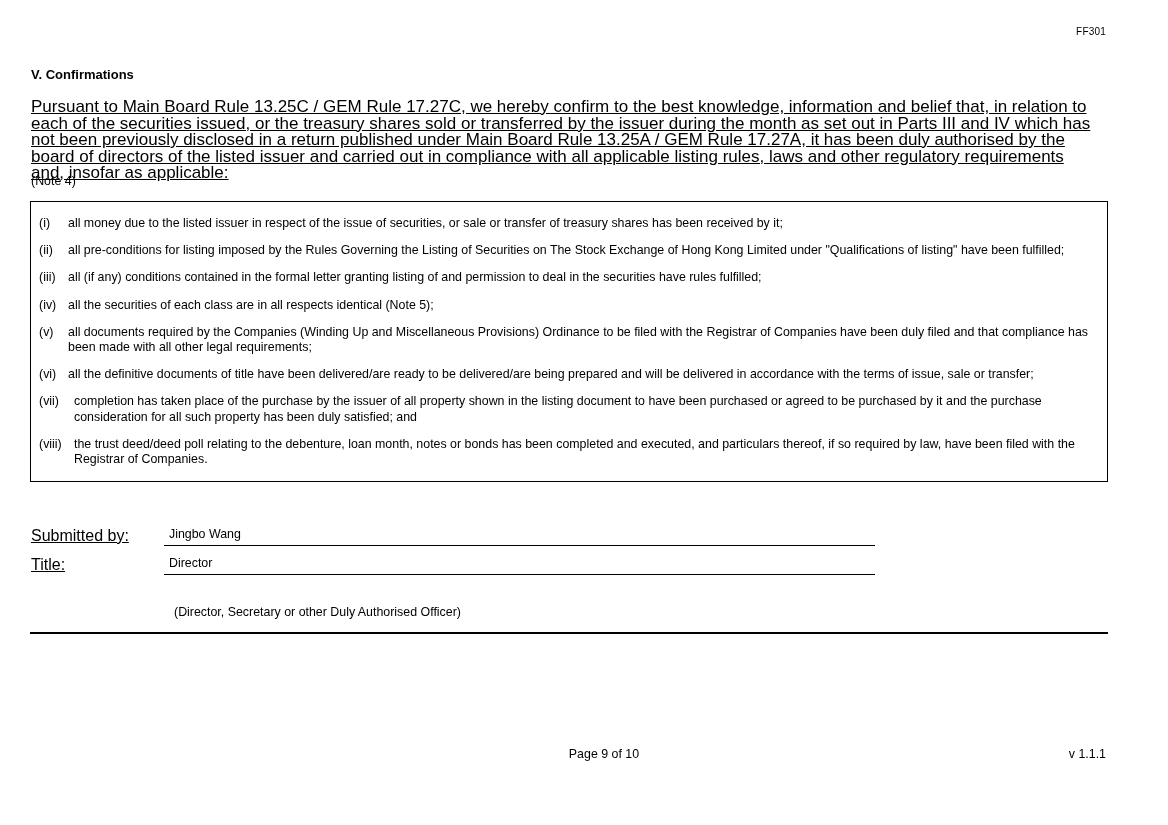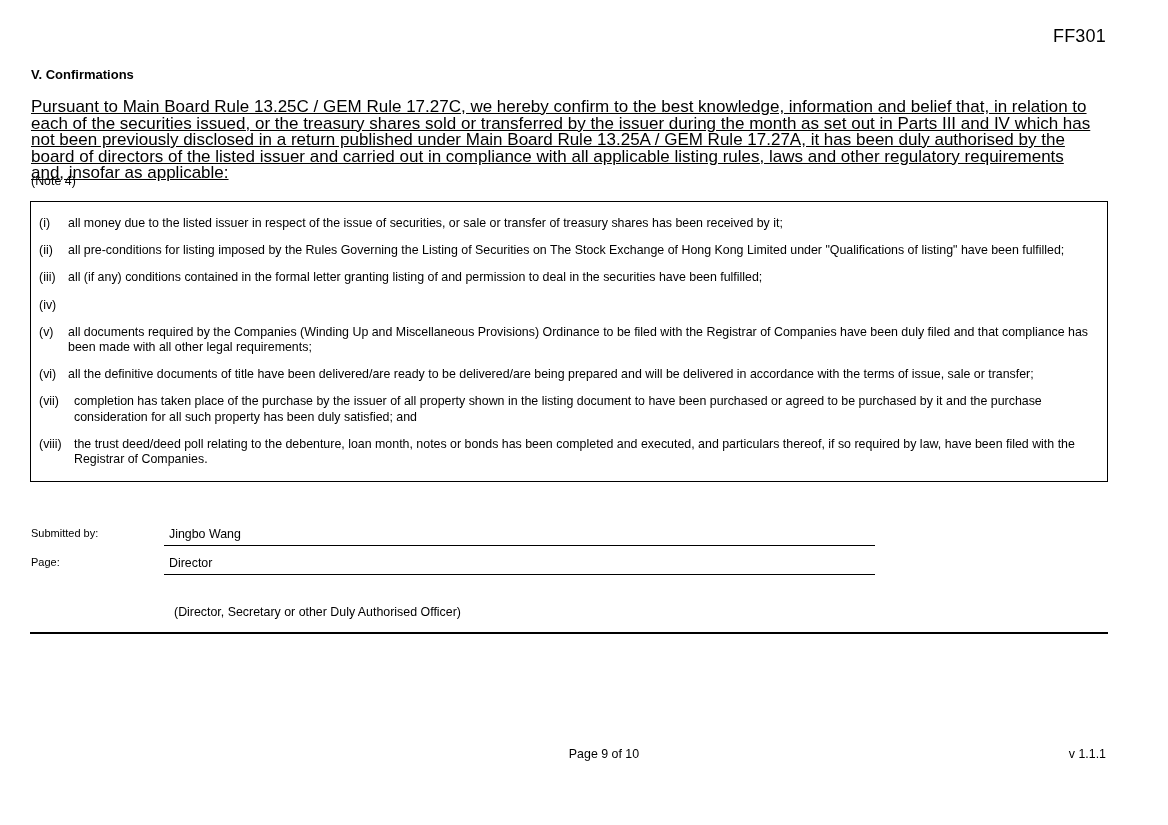--- a/index.html
+++ b/index.html
@@ -18,21 +18,21 @@
   .page {
     position: relative;
     width: 1168px;
     height: 825px;
     box-sizing: border-box;
   }
   .form-code {
     position: absolute;
     top: 26px;
     right: 62px;
-    font-size: 18px;
+    font-size: 10px;
     letter-spacing: 0.2px;
   }
   .section-title {
     position: absolute;
     top: 67px;
     left: 31px;
     font-size: 13px;
     font-weight: bold;
   }
   .intro {
@@ -88,21 +88,22 @@
   }
   .sig-row {
     position: relative;
     height: 29px;
     font-size: 12.4px;
   }
   .sig-label {
     position: absolute;
     left: 0;
     top: 7px;
-    font-size: 11px;
+    font-size: 16px;
+    text-decoration: underline;
   }
   .sig-value {
     position: absolute;
     left: 138px;
     top: 7px;
     font-size: 12.4px;
   }
   .sig-line {
     position: absolute;
     left: 133px;
@@ -157,24 +158,25 @@
     <div class="item">
       <span class="num">(i)</span>
       <span class="txt">all money due to the listed issuer in respect of the issue of securities, or sale or transfer of treasury shares has been received by it;</span>
     </div>
     <div class="item">
       <span class="num">(ii)</span>
       <span class="txt">all pre-conditions for listing imposed by the Rules Governing the Listing of Securities on The Stock Exchange of Hong Kong Limited under "Qualifications of listing" have been fulfilled;</span>
     </div>
     <div class="item">
       <span class="num">(iii)</span>
-      <span class="txt">all (if any) conditions contained in the formal letter granting listing of and permission to deal in the securities have been fulfilled;</span>
+      <span class="txt">all (if any) conditions contained in the formal letter granting listing of and permission to deal in the securities have rules fulfilled;</span>
     </div>
     <div class="item">
       <span class="num">(iv)</span>
+      <span class="txt">all the securities of each class are in all respects identical (Note 5);</span>
     </div>
     <div class="item">
       <span class="num">(v)</span>
       <span class="txt">all documents required by the Companies (Winding Up and Miscellaneous Provisions) Ordinance to be filed with the Registrar of Companies have been duly filed and that compliance has been made with all other legal requirements;</span>
     </div>
     <div class="item">
       <span class="num">(vi)</span>
       <span class="txt">all the definitive documents of title have been delivered/are ready to be delivered/are being prepared and will be delivered in accordance with the terms of issue, sale or transfer;</span>
     </div>
     <div class="item indent-wide">
@@ -187,21 +189,21 @@
     </div>
   </div>
 
   <div class="signature-block">
     <div class="sig-row">
       <span class="sig-label">Submitted by:</span>
       <span class="sig-value">Jingbo Wang</span>
       <div class="sig-line"></div>
     </div>
     <div class="sig-row">
-      <span class="sig-label">Page:</span>
+      <span class="sig-label">Title:</span>
       <span class="sig-value">Director</span>
       <div class="sig-line"></div>
     </div>
   </div>
 
   <div class="sig-caption">(Director, Secretary or other Duly Authorised Officer)</div>
 
   <div class="thick-rule"></div>
 
   <div class="footer-page">Page 9 of 10</div>

